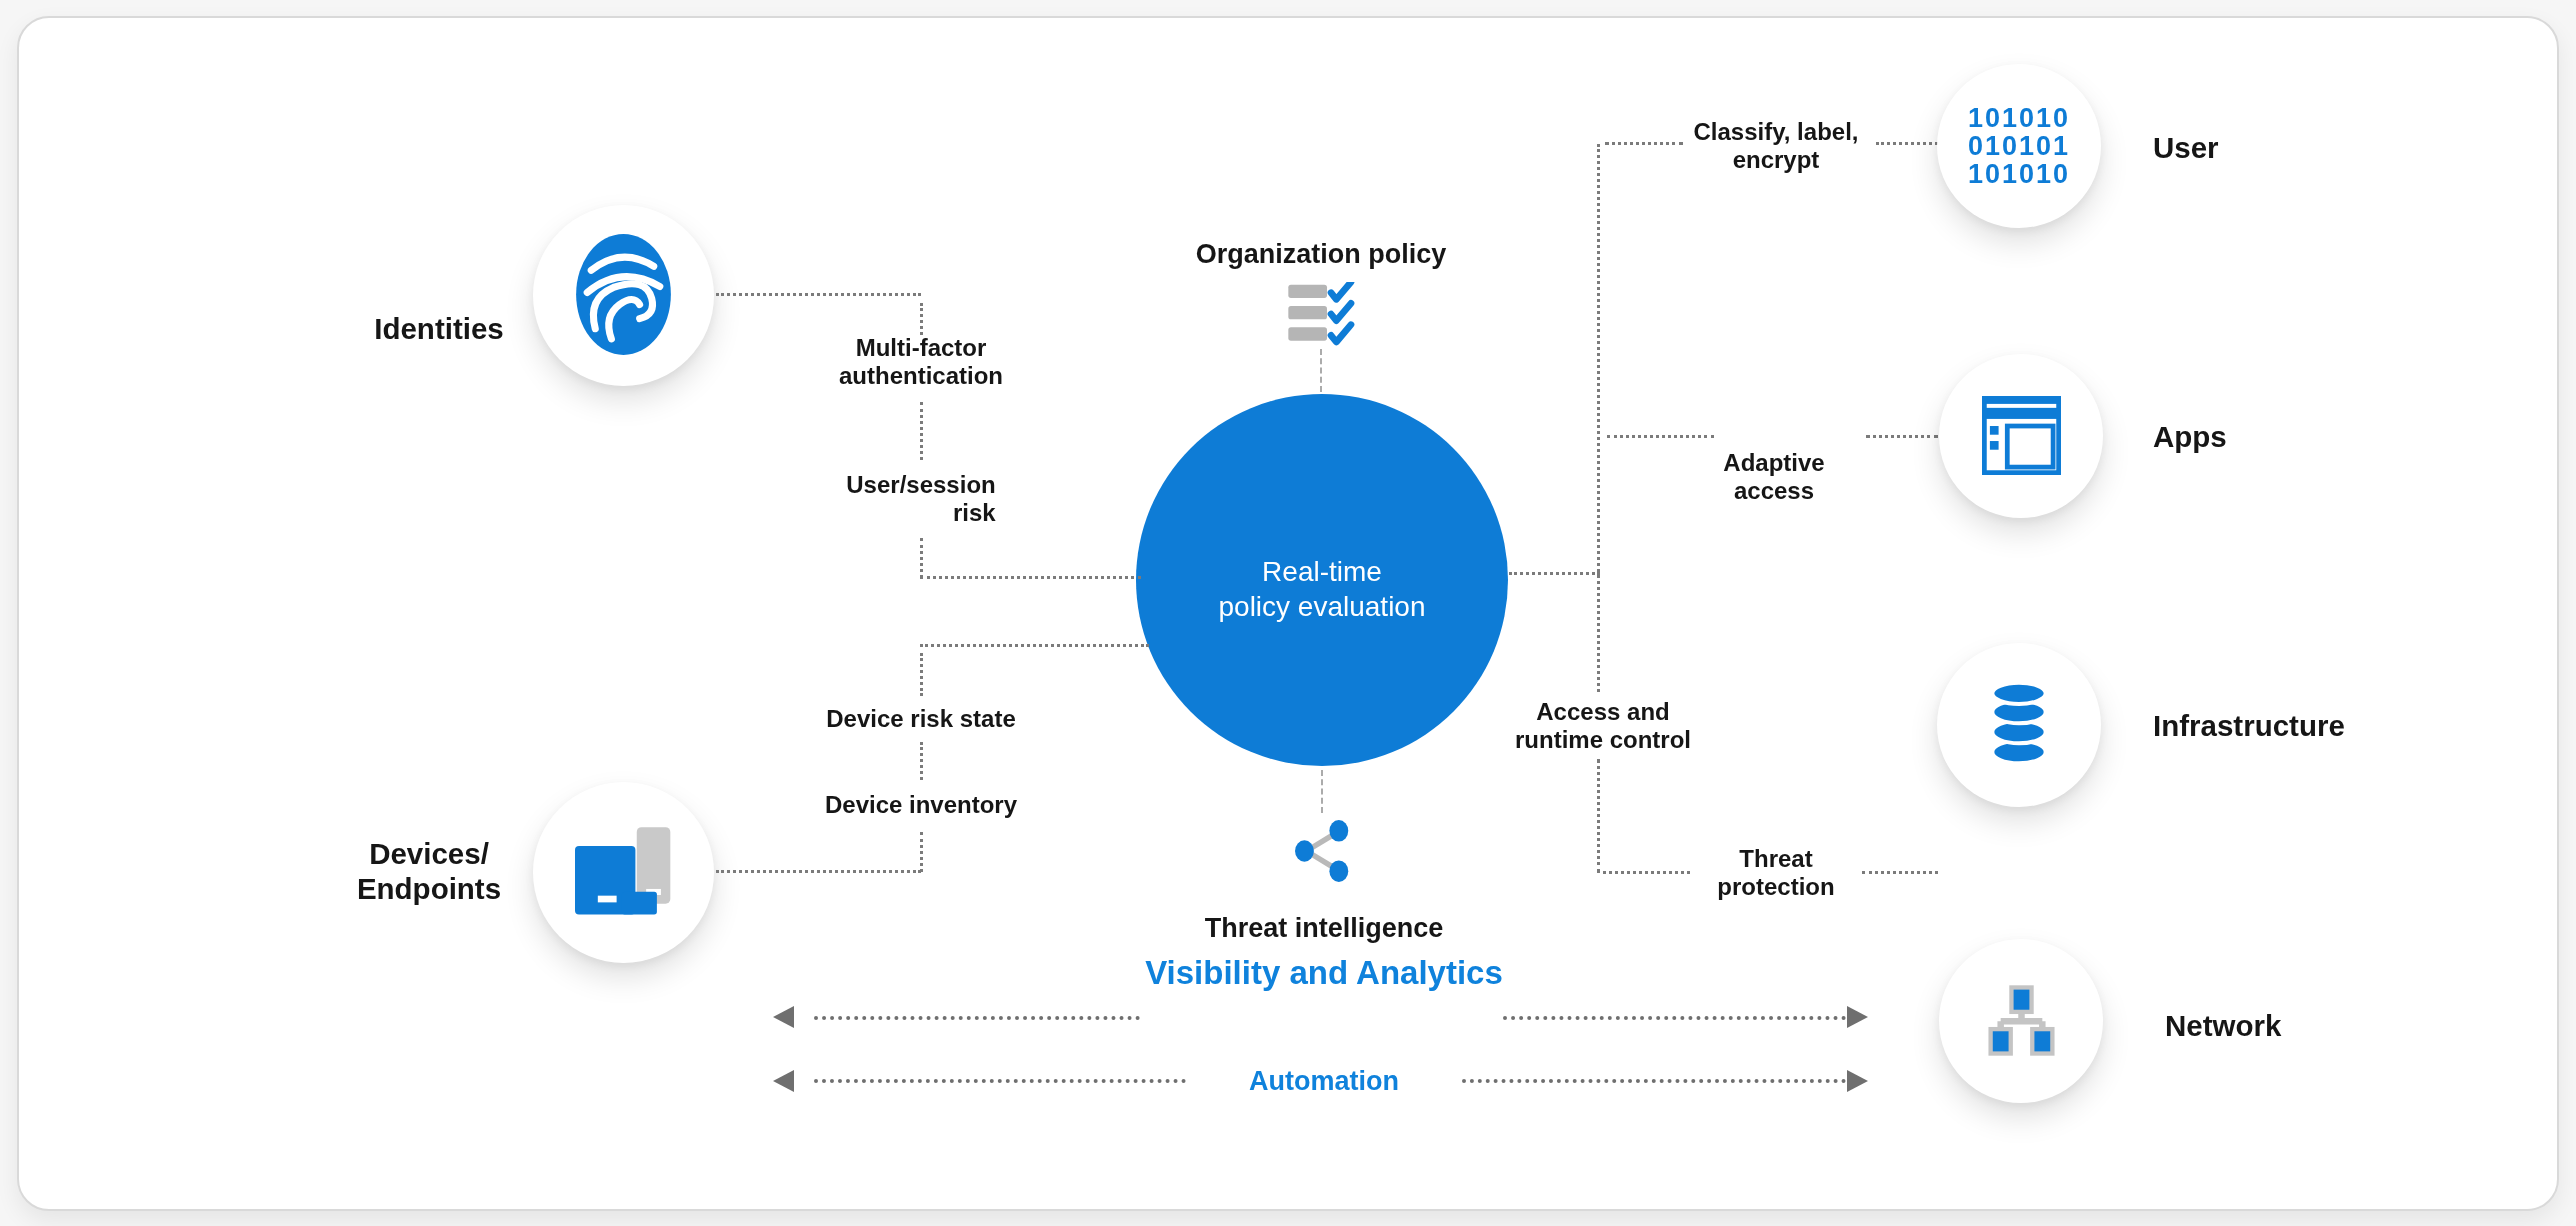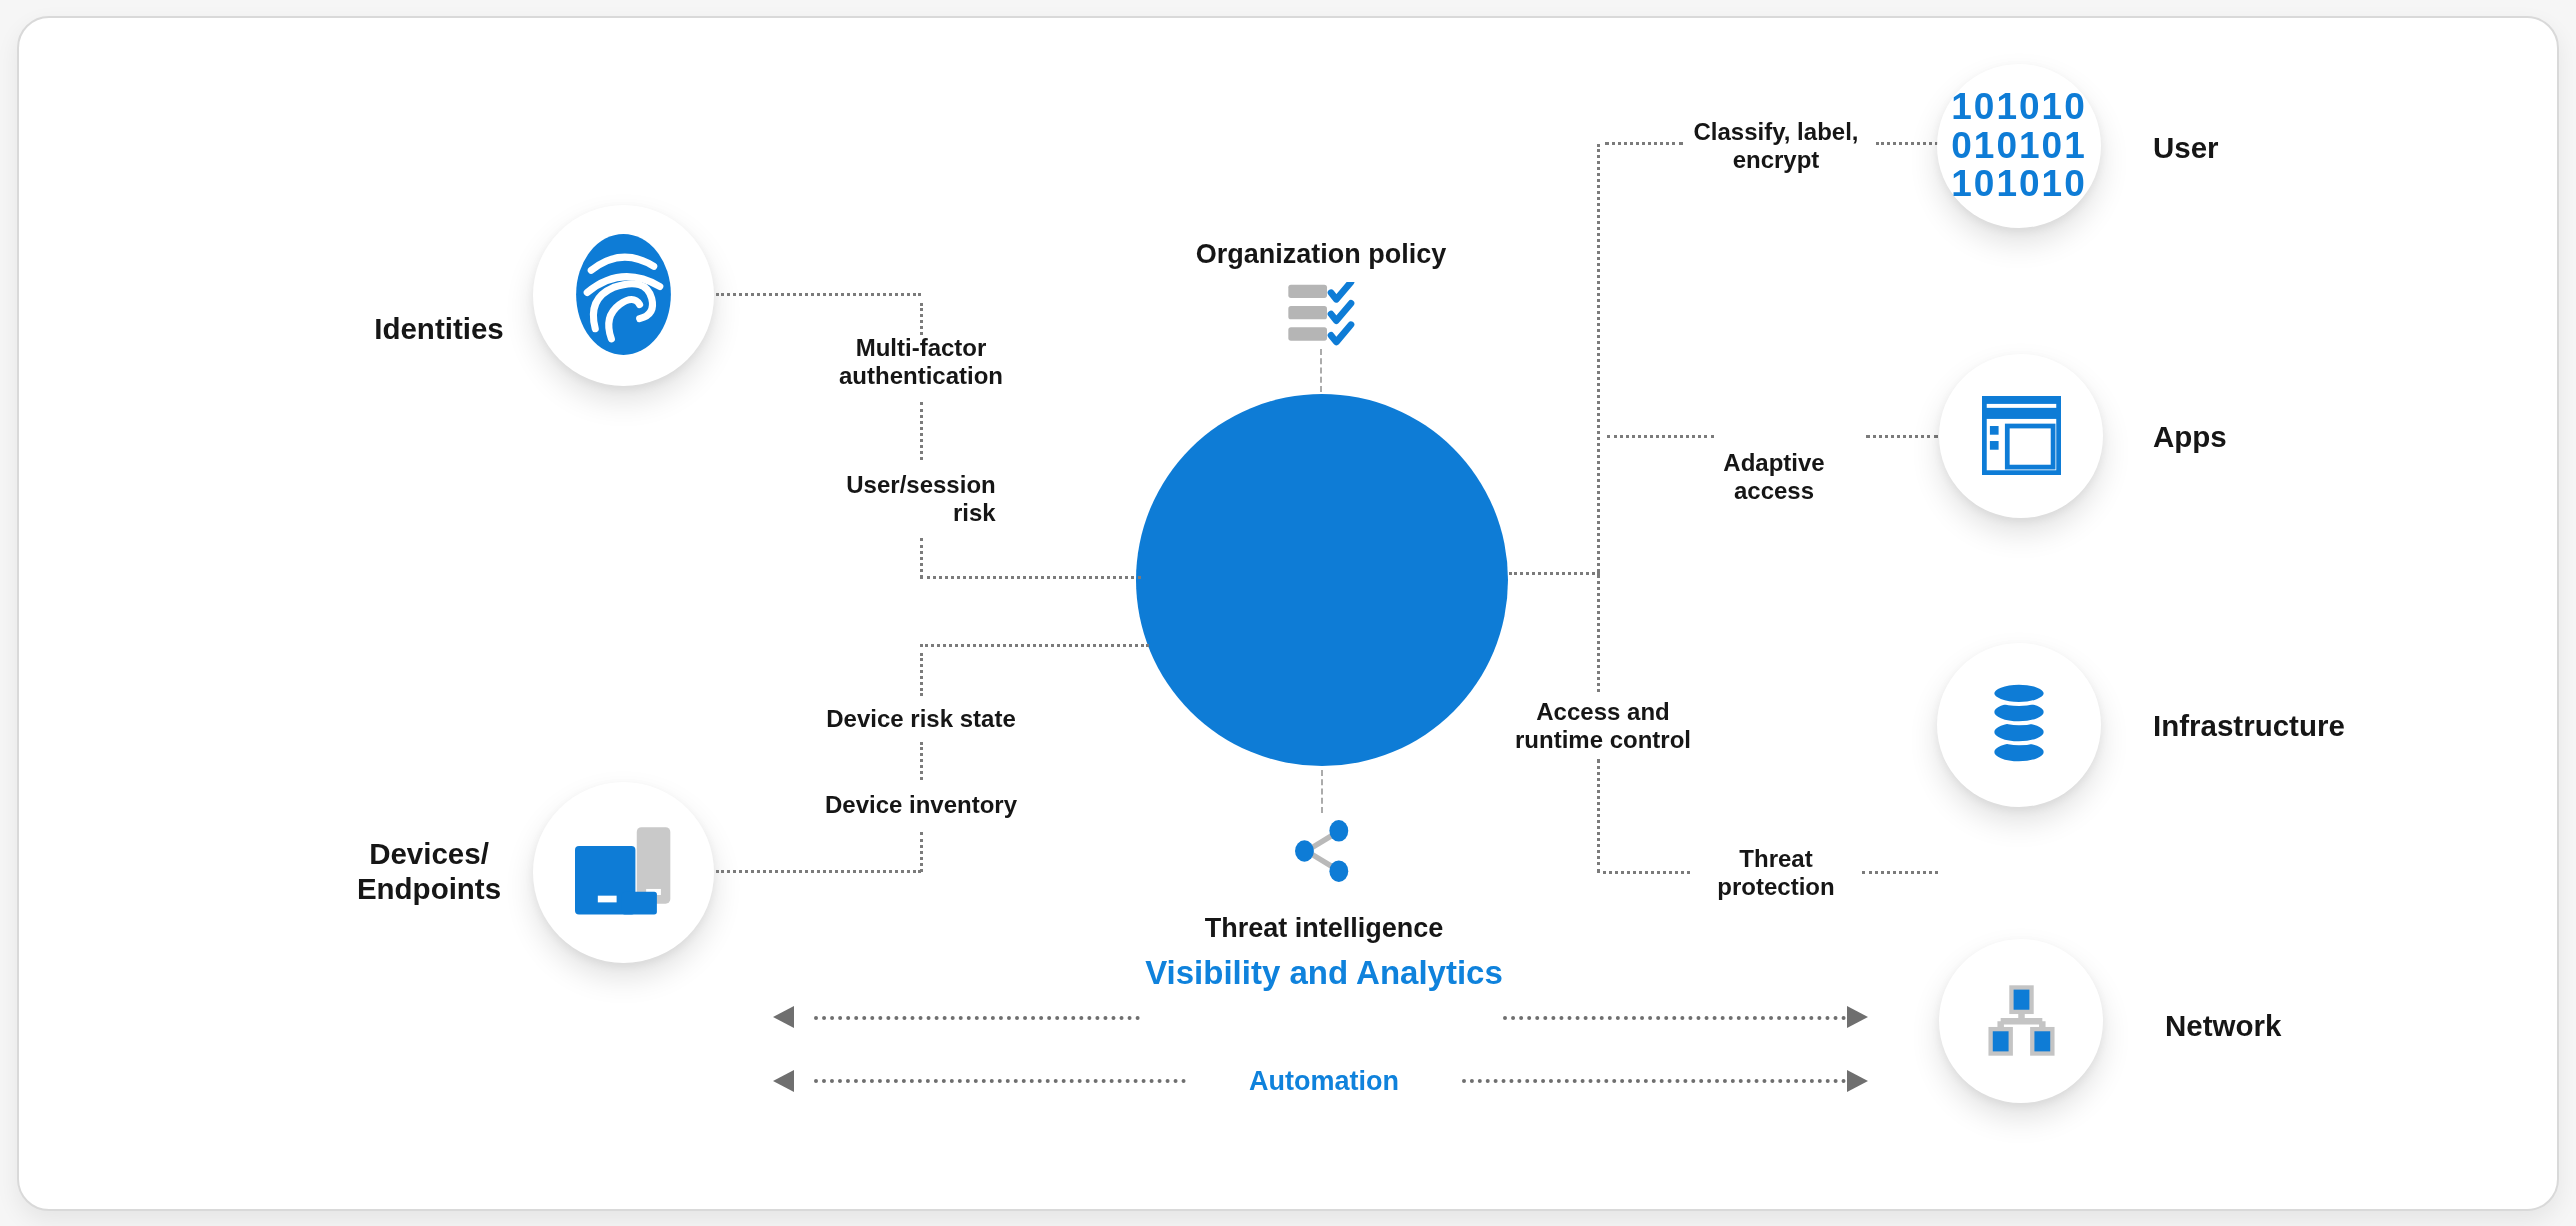--- a/index.html
+++ b/index.html
@@ -44,30 +44,32 @@
   .tri.r{border-left:21.5px solid var(--arrow);}
   .center-circle{
     position:absolute;left:1136px;top:394px;width:372px;height:372px;
     background:var(--accent);border-radius:50%;
     display:flex;flex-direction:column;align-items:center;justify-content:center;
     color:#fff;text-align:center;
   }
   .center-title{font-size:39px;font-weight:700;line-height:1.15;white-space:pre-line;}
   .center-sub{font-size:28px;font-weight:400;line-height:1.25;margin-top:17.4px;white-space:pre-line;}
   .binary{
-    color:var(--accent);font-weight:700;font-size:37px;line-height:1.04;
+    color:var(--accent);font-weight:700;font-size:27px;line-height:1.04;
     letter-spacing:2px;text-align:center;
   }
 </style>
 </head>
 <body>
 
 <div class="card"></div>
 
 <div class="center-circle">
+  <div class="center-sub">Real-time
+policy evaluation</div>
 </div>
 
 <div class="lbl" style="left:1321px;top:255px;font-size:27px;">Organization policy</div>
 <div style="position:absolute;left:1288px;top:282px;">
   <svg width="70" height="64" viewBox="0 0 104 96">
     <rect x="0" y="4" width="58" height="20" rx="4" fill="#b5b5b5"></rect>
     <rect x="0" y="36" width="58" height="20" rx="4" fill="#b5b5b5"></rect>
     <rect x="0" y="68" width="58" height="20" rx="4" fill="#b5b5b5"></rect>
     <polyline points="64,16 72,26 94,0" fill="none" stroke="#0e7cd6" stroke-width="10" stroke-linecap="round" stroke-linejoin="round"></polyline>
     <polyline points="64,48 72,58 94,32" fill="none" stroke="#0e7cd6" stroke-width="10" stroke-linecap="round" stroke-linejoin="round"></polyline>

